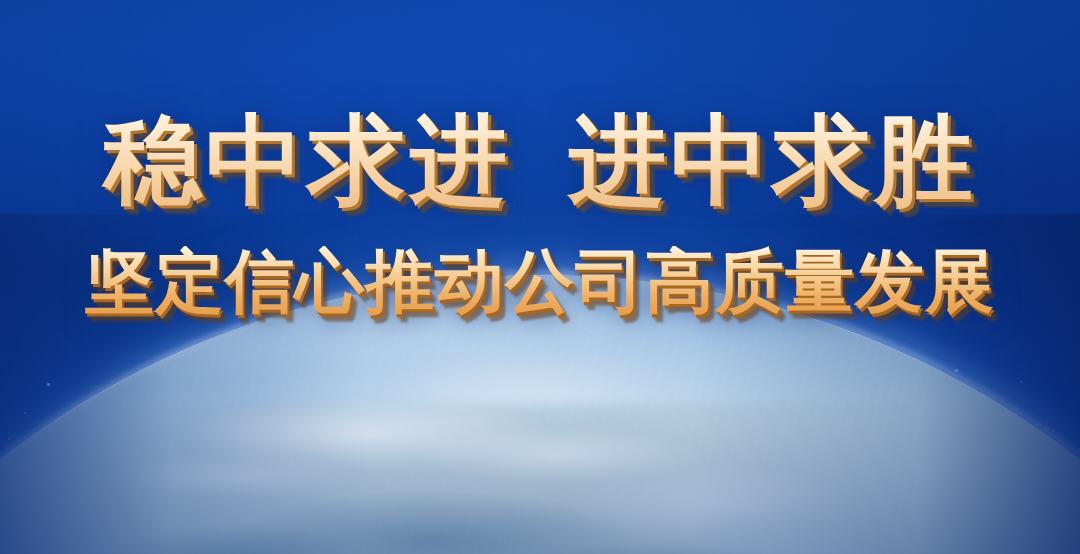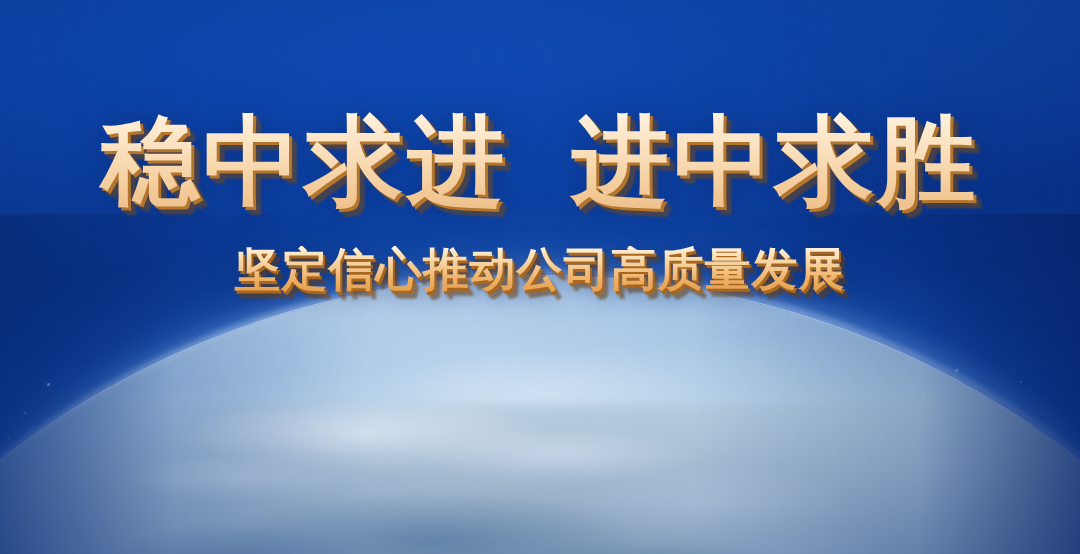--- a/index.html
+++ b/index.html
@@ -187,21 +187,21 @@
   
   .headline {
     position: absolute;
     left: 0; right: 0;
     top: 112px;
     text-align: center;
     z-index: 6;
   }
 
   .title-main {
-    font-family: Liberation Sans, sans-serif;
+    font-family: Liberation Serif, serif;
     font-weight: 700;
     font-size: 98px;
     line-height: 1.02;
     letter-spacing: 4px;
     white-space: pre;
     color: #fbe3c1;
     background-image: linear-gradient(180deg,
         #fff3e0 0%,
         #fbe4c4 30%,
         #f7d7ad 56%,
@@ -214,21 +214,21 @@
       drop-shadow(3px 3px 0 #b3762c)
       drop-shadow(5px 5px 1px rgba(120,74,22,0.55))
       drop-shadow(0 0 14px rgba(8,42,120,0.55));
     text-align: center;
   }
 
   .title-sub {
     margin-top: 34px;
     font-family: "DejaVu Sans", "Liberation Sans", sans-serif;
     font-weight: 700;
-    font-size: 46px;
+    font-size: 69px;
     line-height: 1.02;
     letter-spacing: 1px;
     white-space: pre;
     color: #f6cf9c;
     background-image: linear-gradient(180deg,
         #fff4e2 0%,
         #fae0b6 22%,
         #f4c88c 48%,
         #eeae63 74%,
         #e59f4d 100%);

